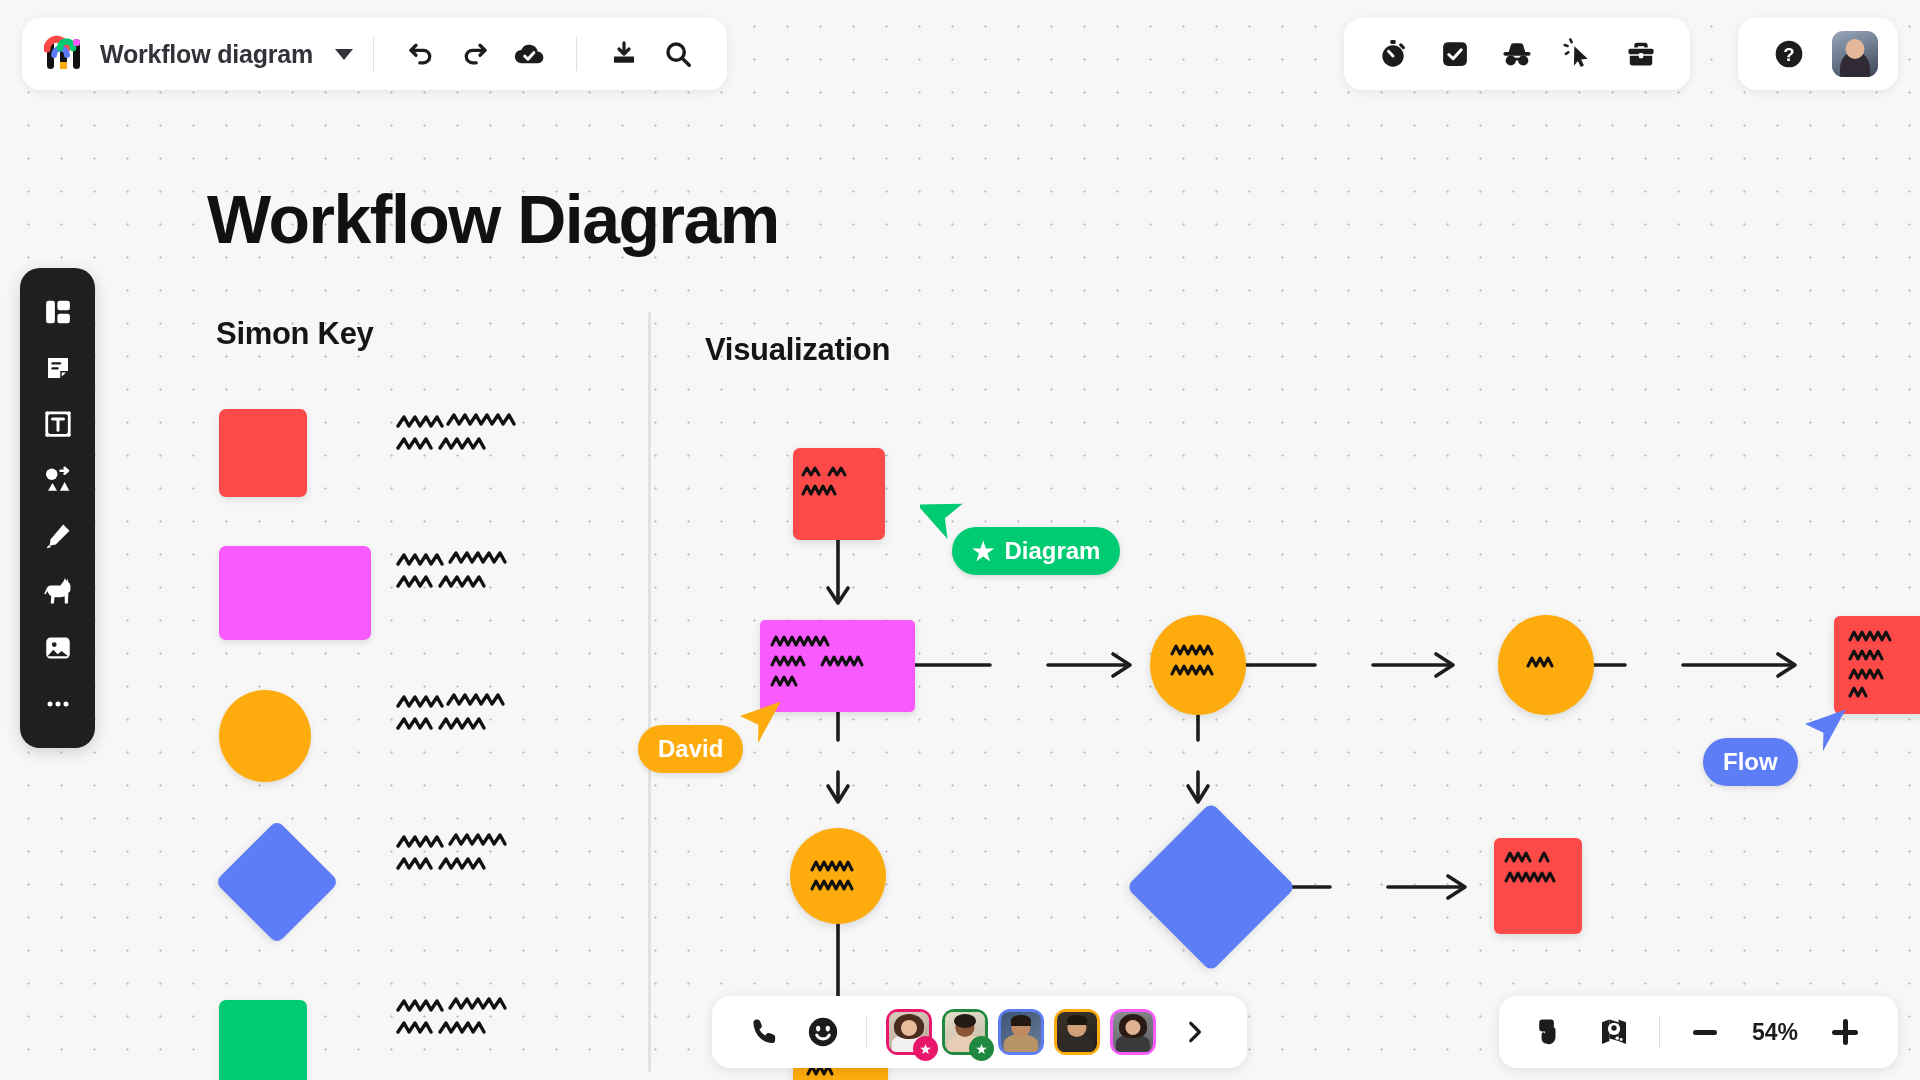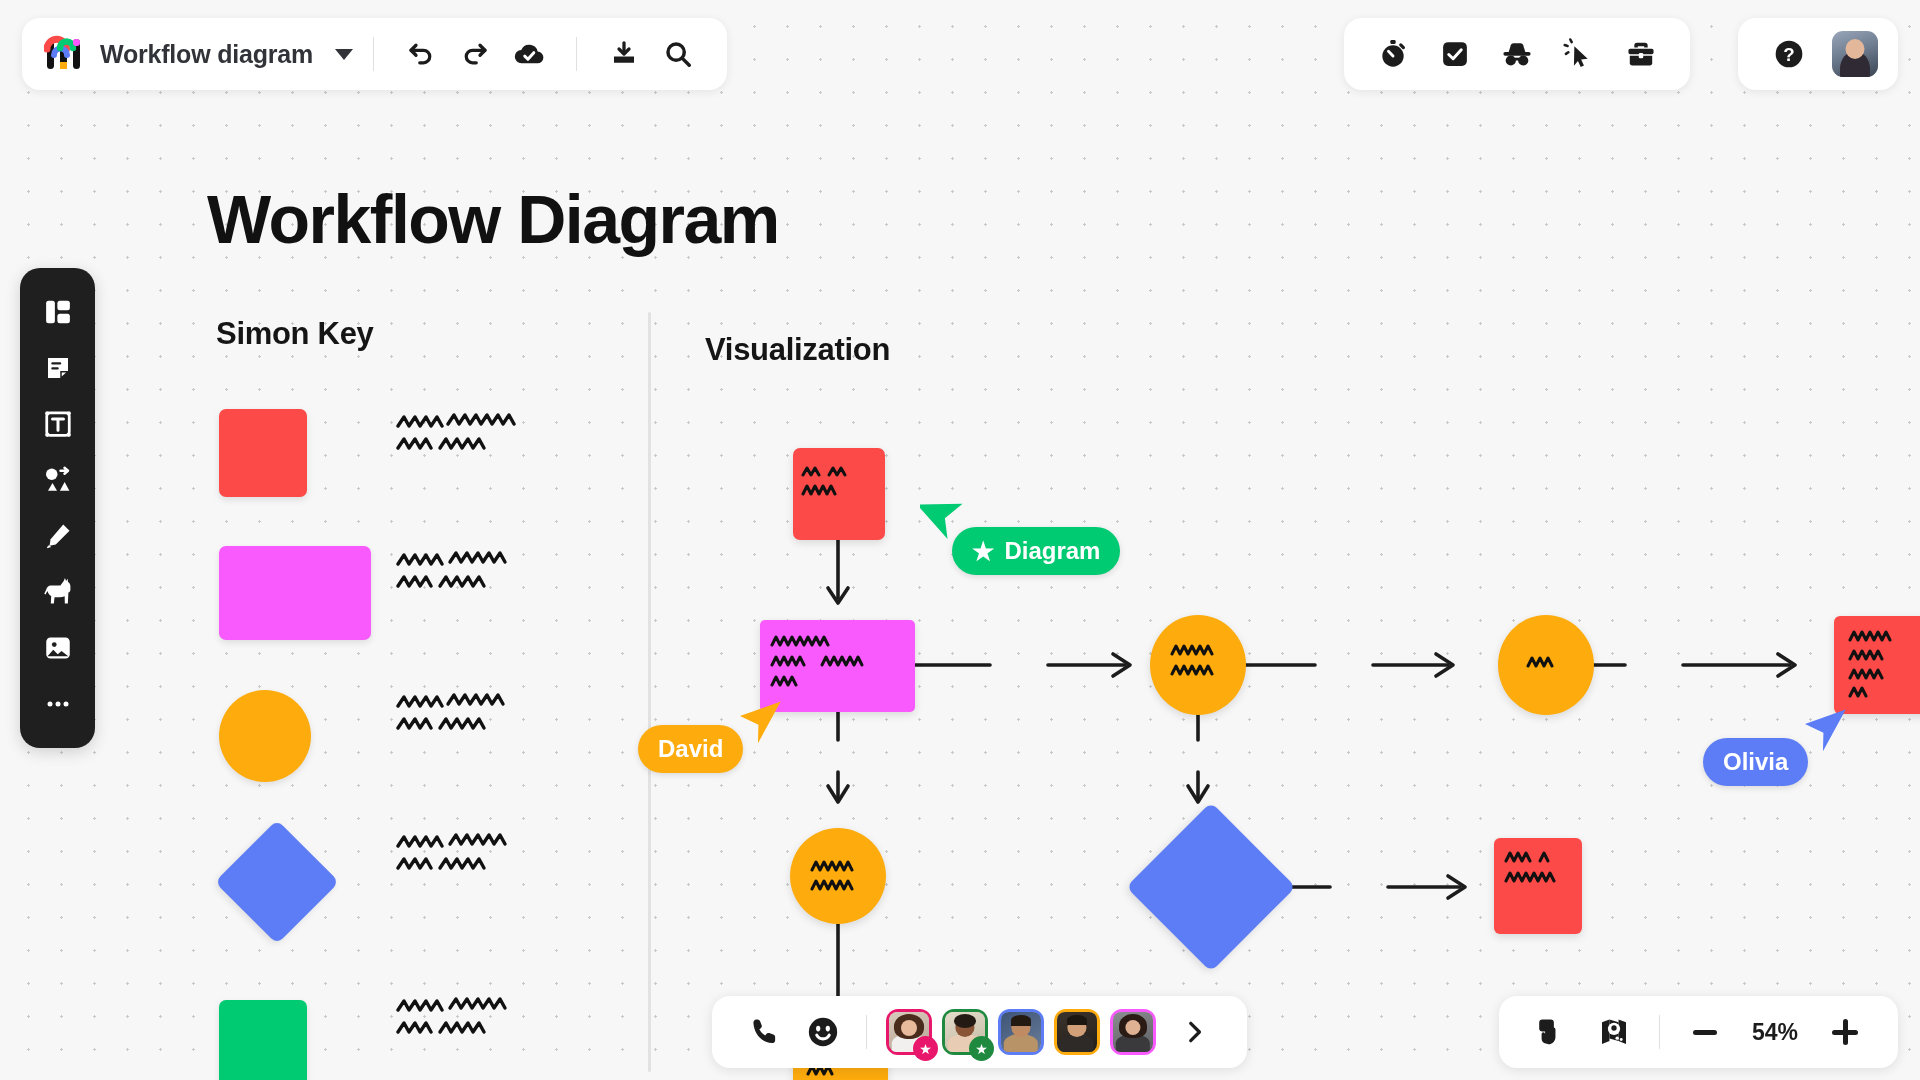--- a/index.html
+++ b/index.html
@@ -527,21 +527,21 @@
   </div>
 </div>
 
 <div class="cursor" style="left:1795px;top:698px;">
   <div class="ptr" style="left:0;top:0;">
     <svg width="52" height="54" viewBox="0 0 52 54">
       <path d="M46 6 L10 30 L30 34 L34 52 Z" fill="#5C7DF5" transform="rotate(14 26 28)"></path>
     </svg>
   </div>
   <div class="tag" style="left:-92px;top:40px;background:#5C7DF5;">
-    <span>Olivia</span>
+    <span>Flow</span>
   </div>
 </div>
 
 <div class="bc-bar">
   <div class="ticon">
     <svg width="32" height="32" viewBox="0 0 24 24">
       <path d="M6.4 2.6c1 0 1.6.5 2 1.5l1.1 2.9c.3.9.1 1.6-.7 2.2l-1 .8c.9 2 2.4 3.6 4.4 4.6l.8-1.1c.6-.8 1.3-1 2.2-.7l3 1.1c1 .4 1.4 1 1.4 2v2.2c0 1.3-1 2.3-2.4 2.2C9.7 19.7 4 14 3.3 5.2 3.2 3.7 4.2 2.6 5.5 2.6z" fill="#1c1c1c"></path>
     </svg>
   </div>
   <div class="ticon">

